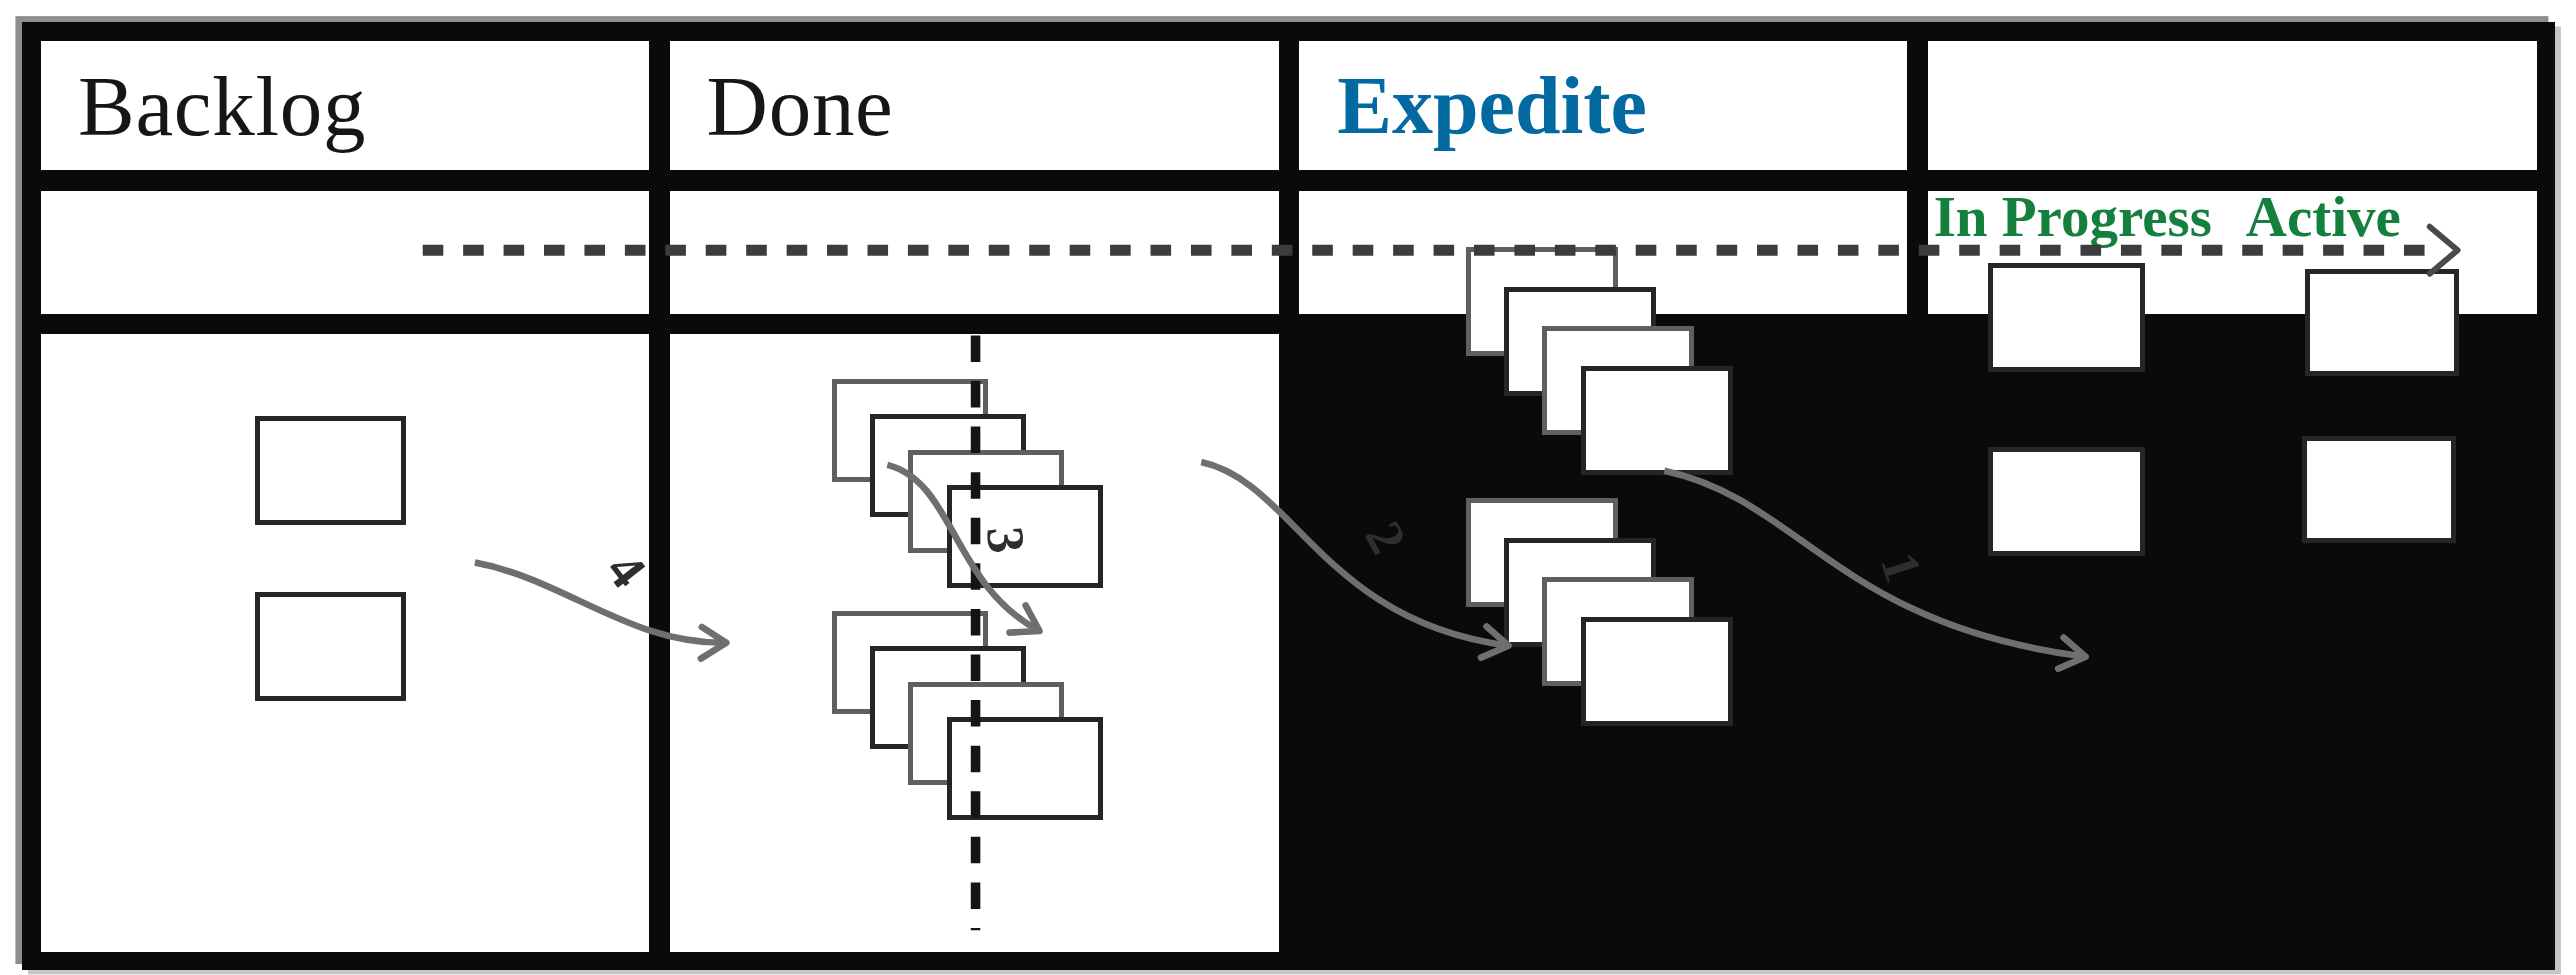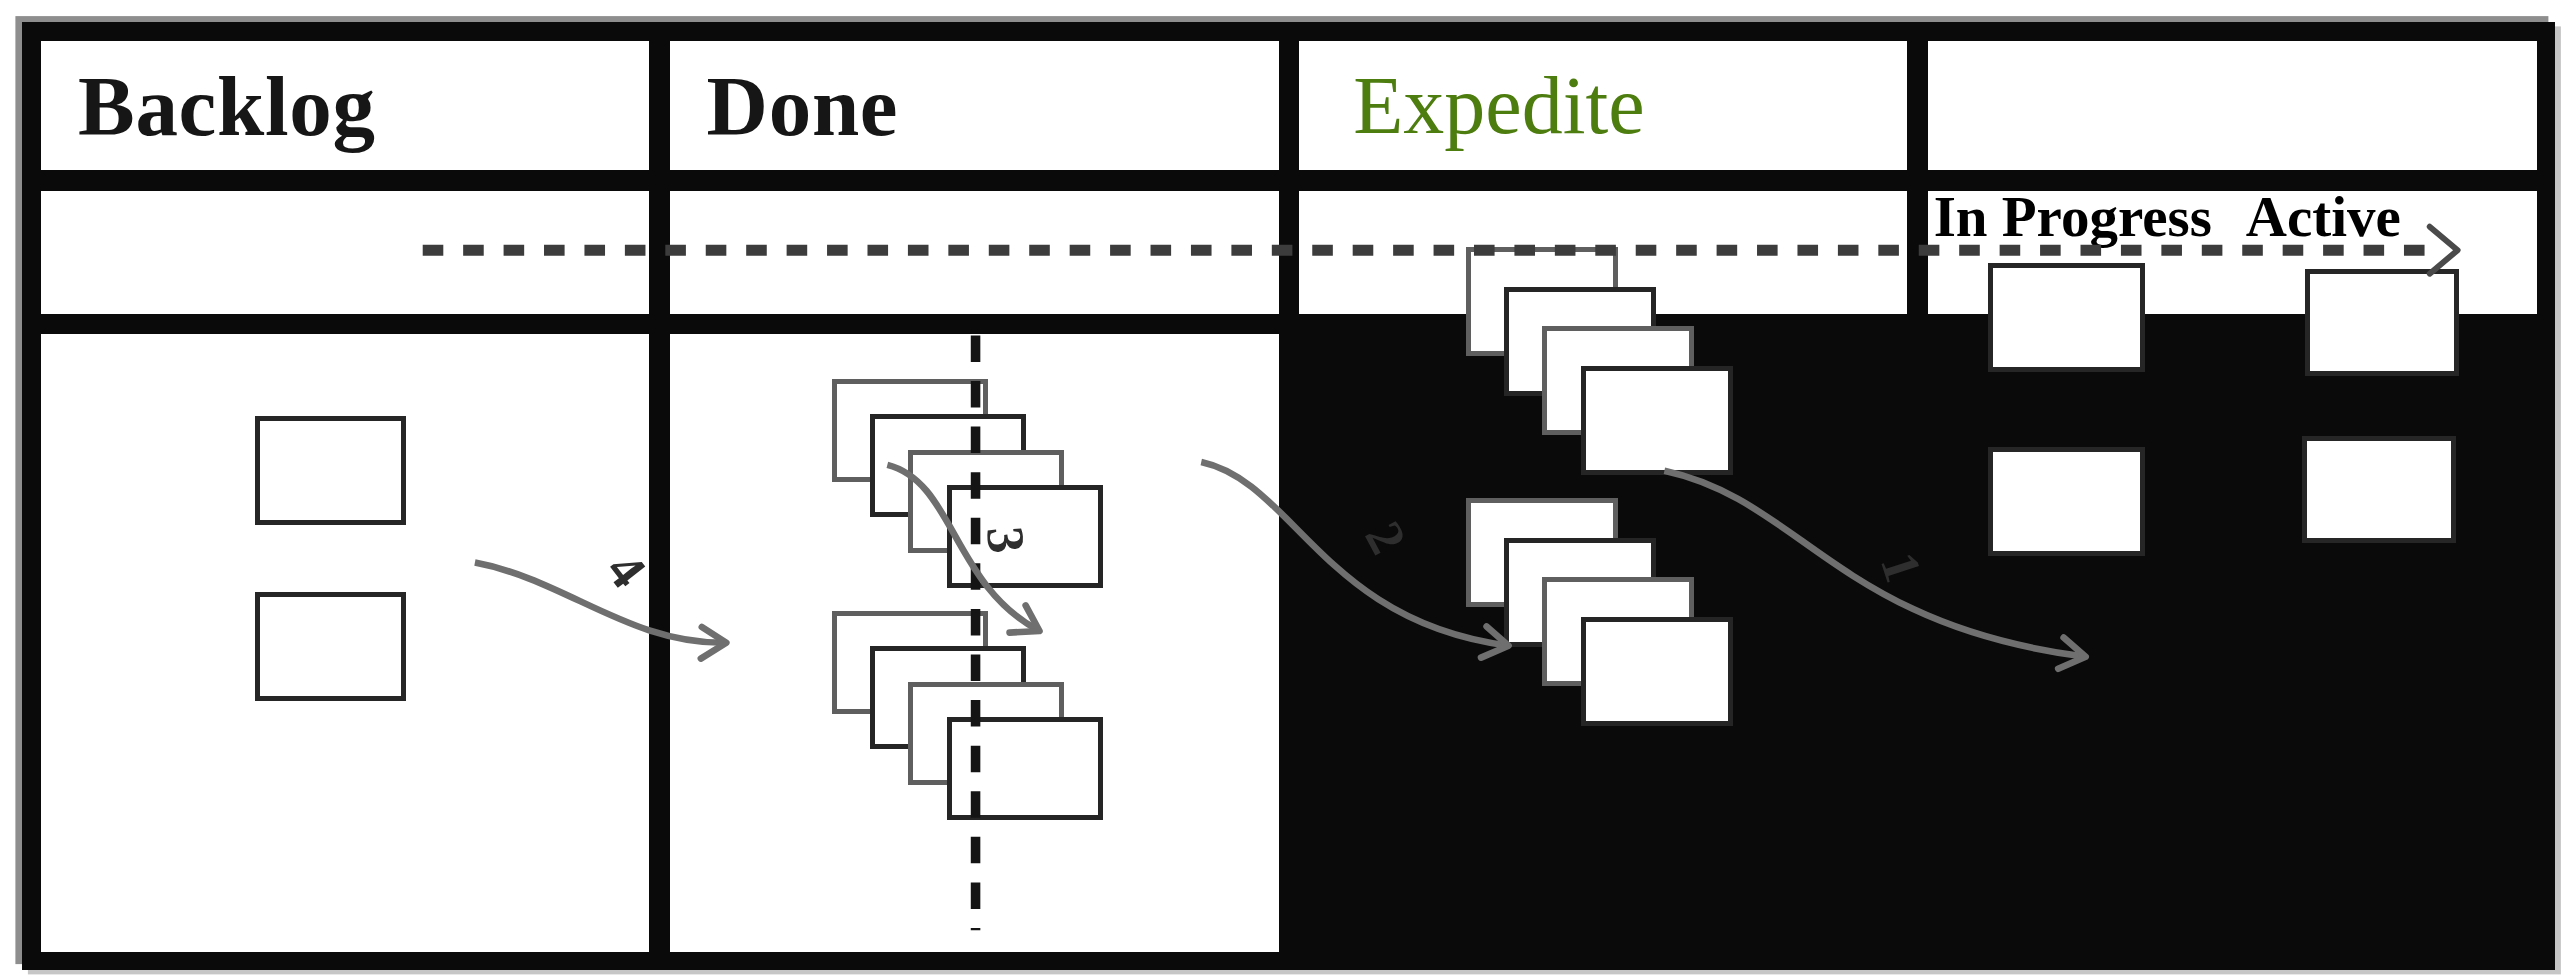--- a/index.html
+++ b/index.html
@@ -12,25 +12,25 @@
     box-sizing:border-box;border:19px solid #0a0a0a;background:#0a0a0a;
     display:grid;
     grid-template-columns:608px 609px 608px 609px;
     grid-template-rows:129px 123px 618px;
     gap:20.6px;
     box-shadow:-6.6px -5.9px 0 #8e8e8e, 5.9px 4.4px 0 #c6c6c6;
   }
   .cell{background:#ffffff;position:relative;overflow:visible;}
 
   .hcell{display:flex;align-items:center;padding-left:37px;
-         font-size:85px;font-weight:700;letter-spacing:0.7px;color:#161616;}
-  .exp-cell{display:flex;align-items:center;padding-left:54px;
-         font-size:82px;font-weight:400;color:#4d7c0f;}
+         font-size:85px;font-weight:400;letter-spacing:0.7px;color:#161616;}
+  .exp-cell{display:flex;align-items:center;padding-left:38px;
+         font-size:82px;font-weight:700;color:#0369a1;}
 
-  .sublabel{position:absolute;font-size:57px;font-weight:600;color:#000000;
+  .sublabel{position:absolute;font-size:57px;font-weight:600;color:#15803d;
             line-height:1.0;white-space:nowrap;}
 
   .card{position:absolute;background:#fff;border:5.9px solid #262626;
         box-sizing:border-box;}
   .stack{position:absolute;}
   .scard{position:absolute;background:#fff;border:5.1px solid #252525;
          box-sizing:border-box;}
   .stack .scard:nth-child(odd){border-color:#5f5f5f;}
 
   svg.overlay{position:absolute;left:0;top:0;width:2576px;height:976px;

